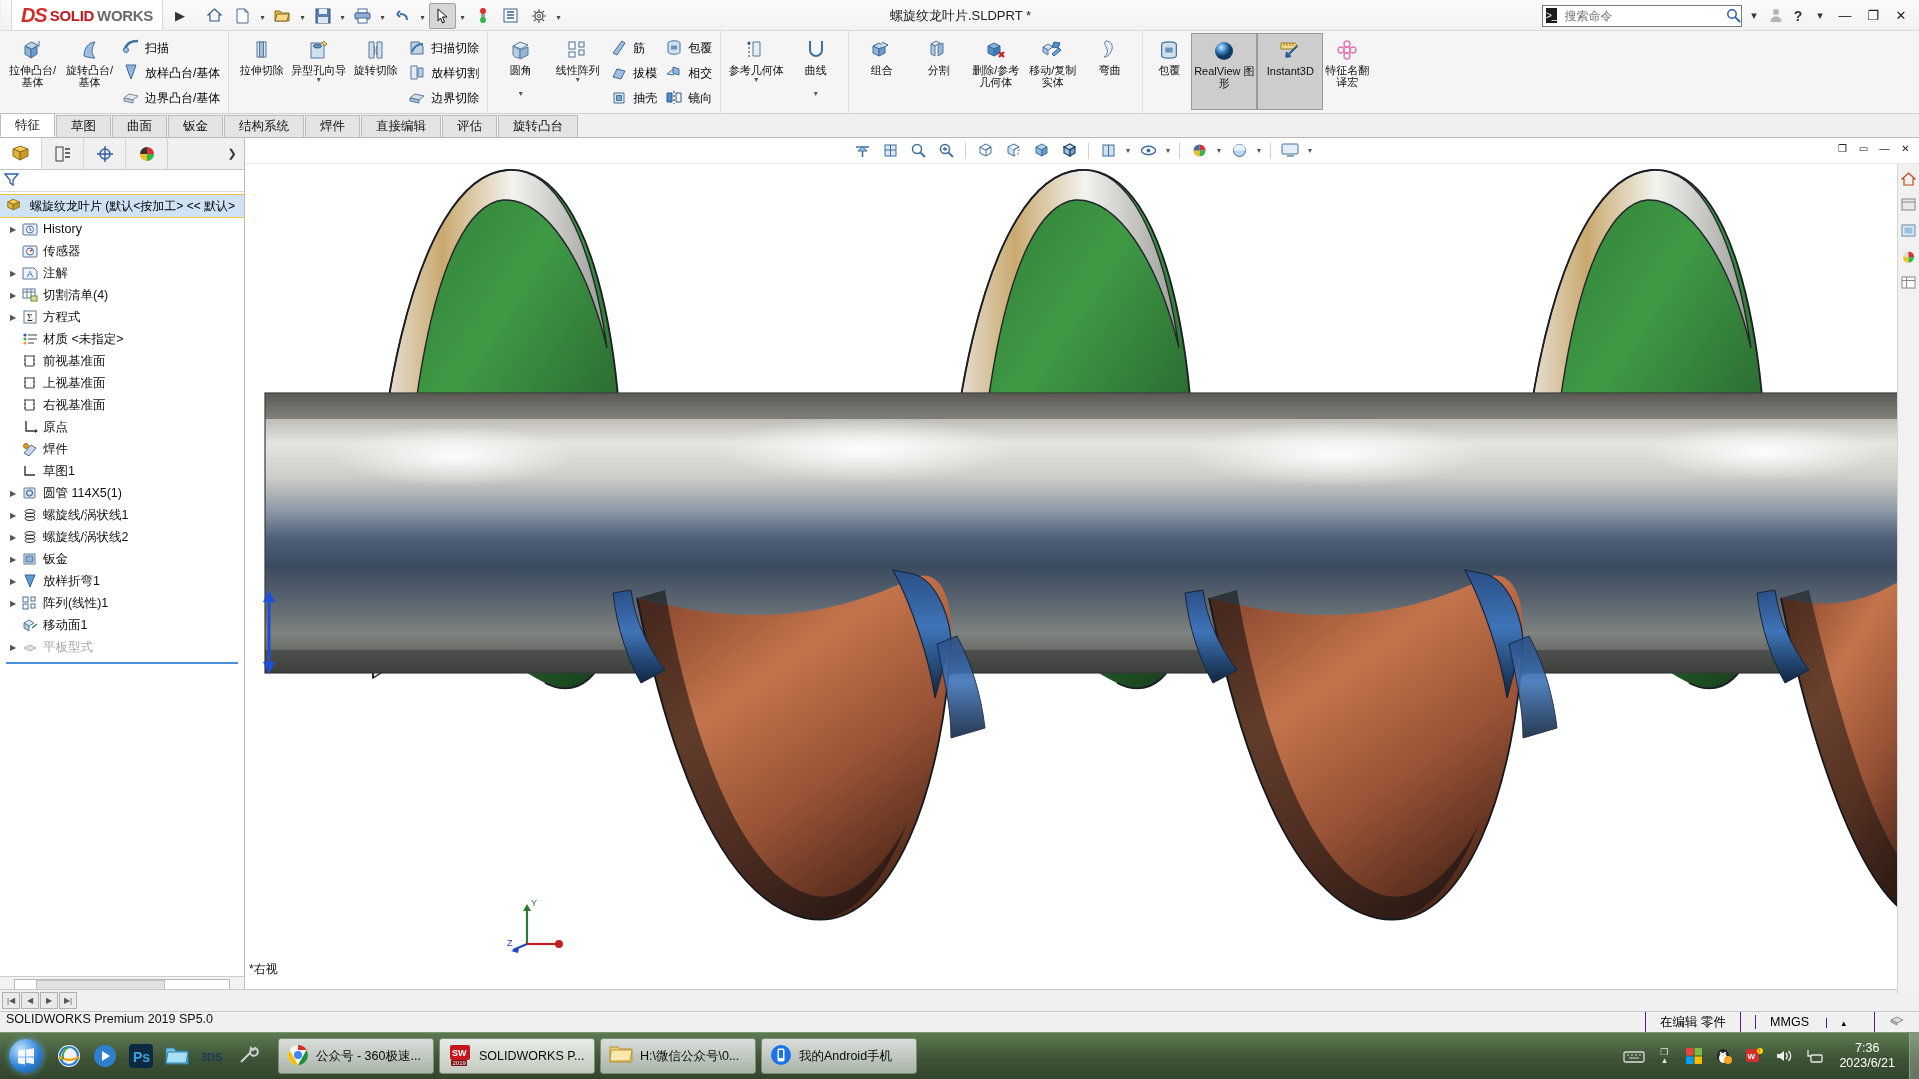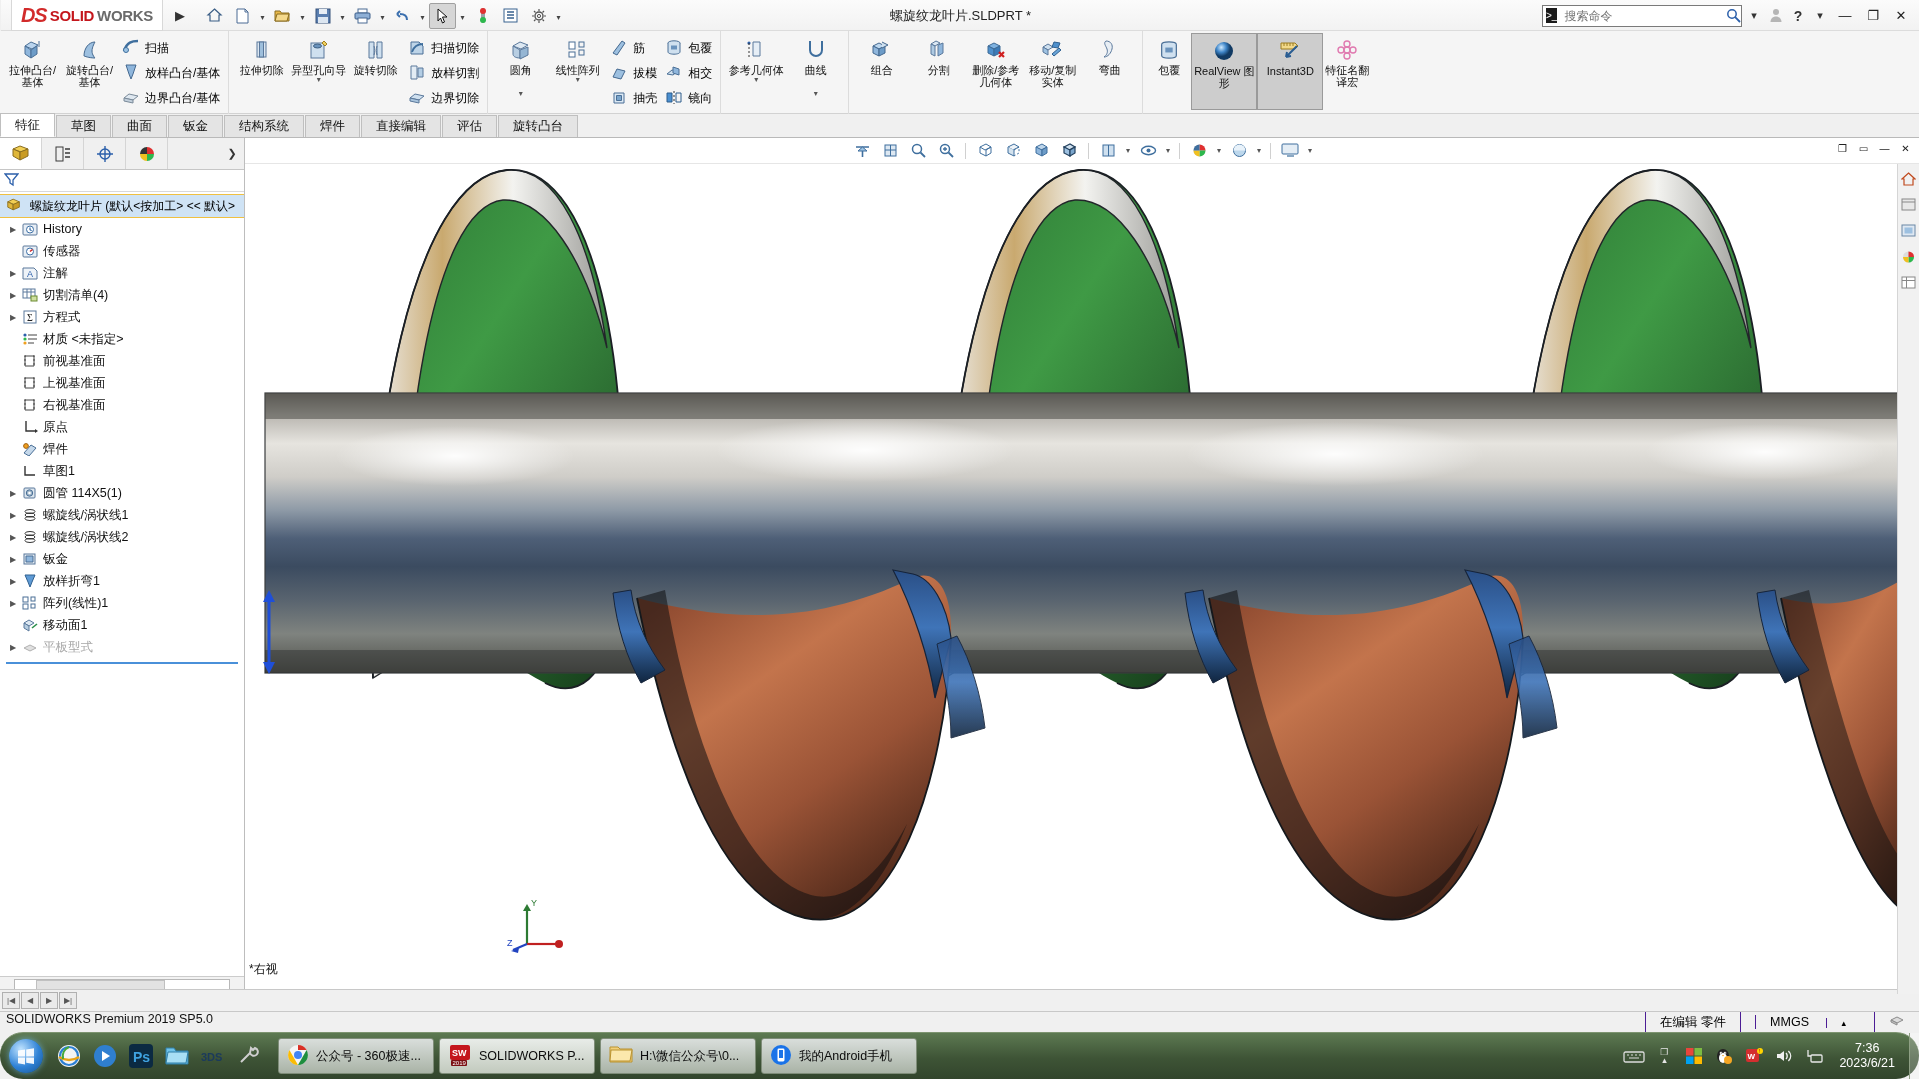--- a/index.html
+++ b/index.html
@@ -111,21 +111,21 @@
   .navbtns div{ width:18px;height:17px;border:1px solid #b0b0b0;background:#eaeaea;display:flex;align-items:center;justify-content:center;font-size:8px;color:#555;}
   .mtab{ padding:0 12px; display:flex;align-items:center; font-size:11px; background:#e8e8e8;
      border:1px solid #c0c0c0; border-bottom:none; margin-right:1px; color:#1d4ed8;margin-top:40px;}
   .mtab.active{ background:#fff;}
   .status-left{ padding-left:6px; color:#111;}
   .status-right{ margin-left:auto; display:flex; align-items:center; gap:0;}
   .status-right span{ padding:0 14px; border-left:1px solid #4c1d95; height:21px; line-height:21px;}
 
   
   .taskbar{ position:absolute; left:0; bottom:0; width:1919px; height:47px;
-     background:linear-gradient(#5d7a52,#3e5436 55%,#32452c); display:flex; align-items:center; border-top:1px solid #7d9470;border-radius:23px;}
+     background:linear-gradient(#5d7a52,#3e5436 55%,#32452c); display:flex; align-items:center; border-top:1px solid #7d9470;}
   .startbtn{ width:52px;height:47px;display:flex;align-items:center;justify-content:center;}
   .orb{ width:34px;height:34px;border-radius:50%;background:radial-gradient(circle at 35% 30%,#bfe3ff,#2f82d6 55%,#14518f);
      display:flex;align-items:center;justify-content:center;box-shadow:0 0 6px rgba(120,200,255,.6);}
   .qlaunch{ display:flex; align-items:center; gap:6px; padding:0 10px 0 2px;}
   .qlaunch div{ width:30px;height:30px;display:flex;align-items:center;justify-content:center;}
   .tasks{ display:flex; align-items:center; gap:5px; padding-left:4px;}
   .task{ height:36px; min-width:156px; padding:0 8px; display:flex; align-items:center; gap:7px;
      background:linear-gradient(#d9dedb,#a9b3a6); border:1px solid #7e8c78; border-radius:3px; font-size:12.5px; color:#0b0b0b;}
   .task.active{ background:linear-gradient(#e8ece8,#c2cabe);}
   .tray{ margin-left:auto; display:flex; align-items:center; gap:8px; padding-right:8px; color:#fff;}

